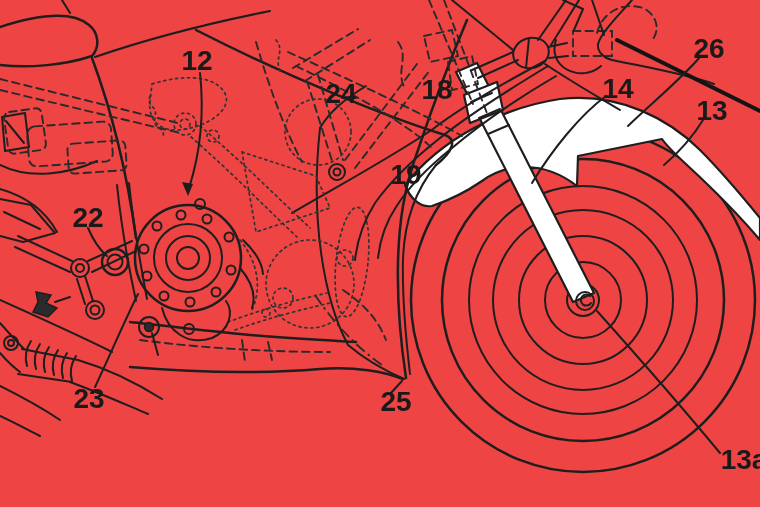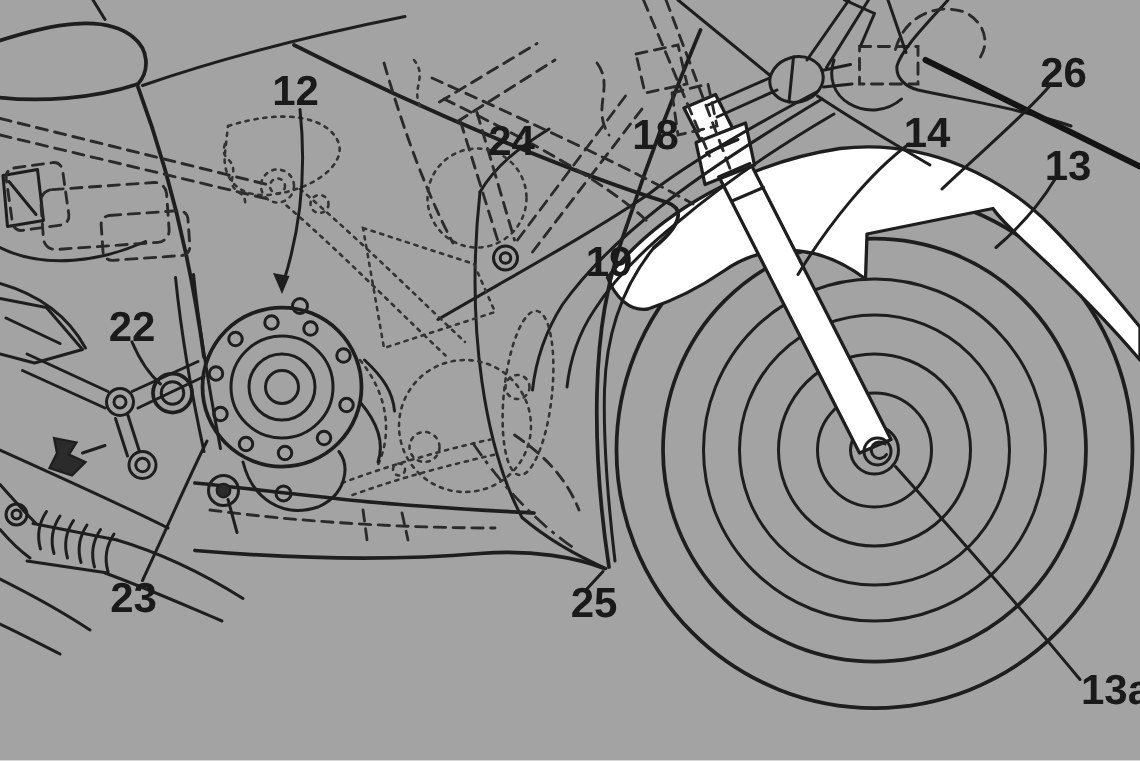--- a/index.html
+++ b/index.html
@@ -1,16 +1,16 @@
 <!DOCTYPE html>
 <html><head>
 <meta charset="utf-8">
 <style>
   html,body{margin:0;padding:0;background:#ffffff;}
-  #stage{position:relative;width:760px;height:507px;background:#a3a3a3;overflow:hidden;
+  #stage{position:relative;width:760px;height:507px;background:#ef4444;overflow:hidden;
          font-family:"Liberation Sans",sans-serif;}
   svg{position:absolute;left:0;top:0;}
   .ln{stroke:#1e1e1e;fill:none;stroke-width:2;stroke-linecap:round;stroke-linejoin:round;}
   .ln2{stroke:#1e1e1e;fill:none;stroke-width:2.5;stroke-linecap:round;stroke-linejoin:round;}
   .thick{stroke:#141414;fill:none;stroke-width:4;stroke-linecap:round;}
   .wfill{fill:#ffffff;stroke:#1e1e1e;stroke-width:2.2;stroke-linejoin:round;}
   .dh{stroke:#2a2a2a;fill:none;stroke-width:1.9;stroke-dasharray:7.5 5;stroke-linecap:round;}
   .dt{stroke:#333333;fill:none;stroke-width:1.7;stroke-dasharray:2.2 3.8;stroke-linecap:round;}
   .dd{stroke:#2a2a2a;fill:none;stroke-width:1.8;stroke-dasharray:11 4 2.5 4;}
   .blk{fill:#2b2b2b;stroke:#1e1e1e;stroke-width:1.5;}

